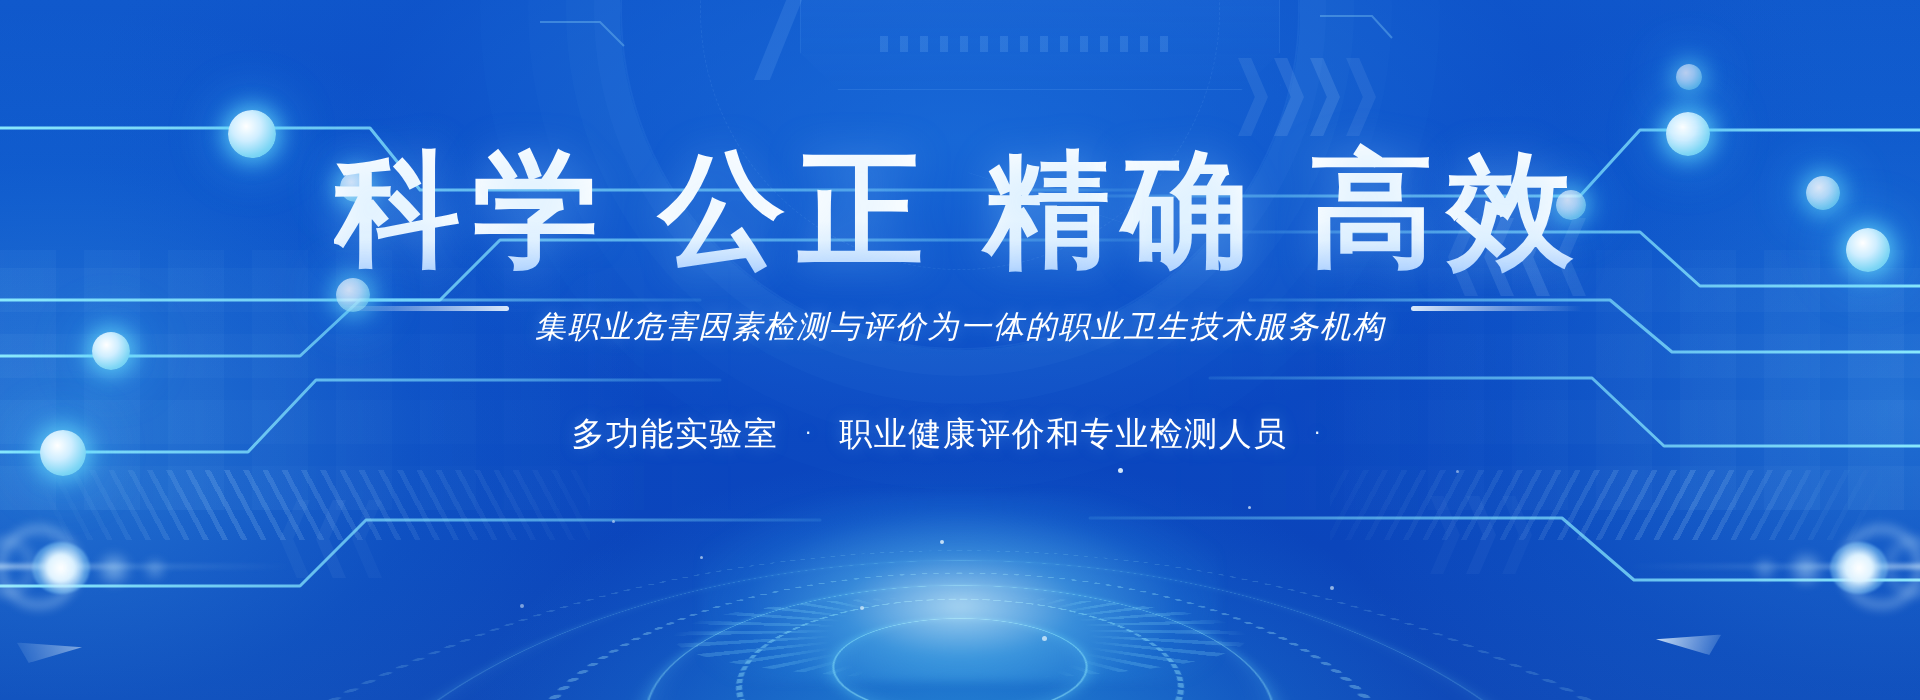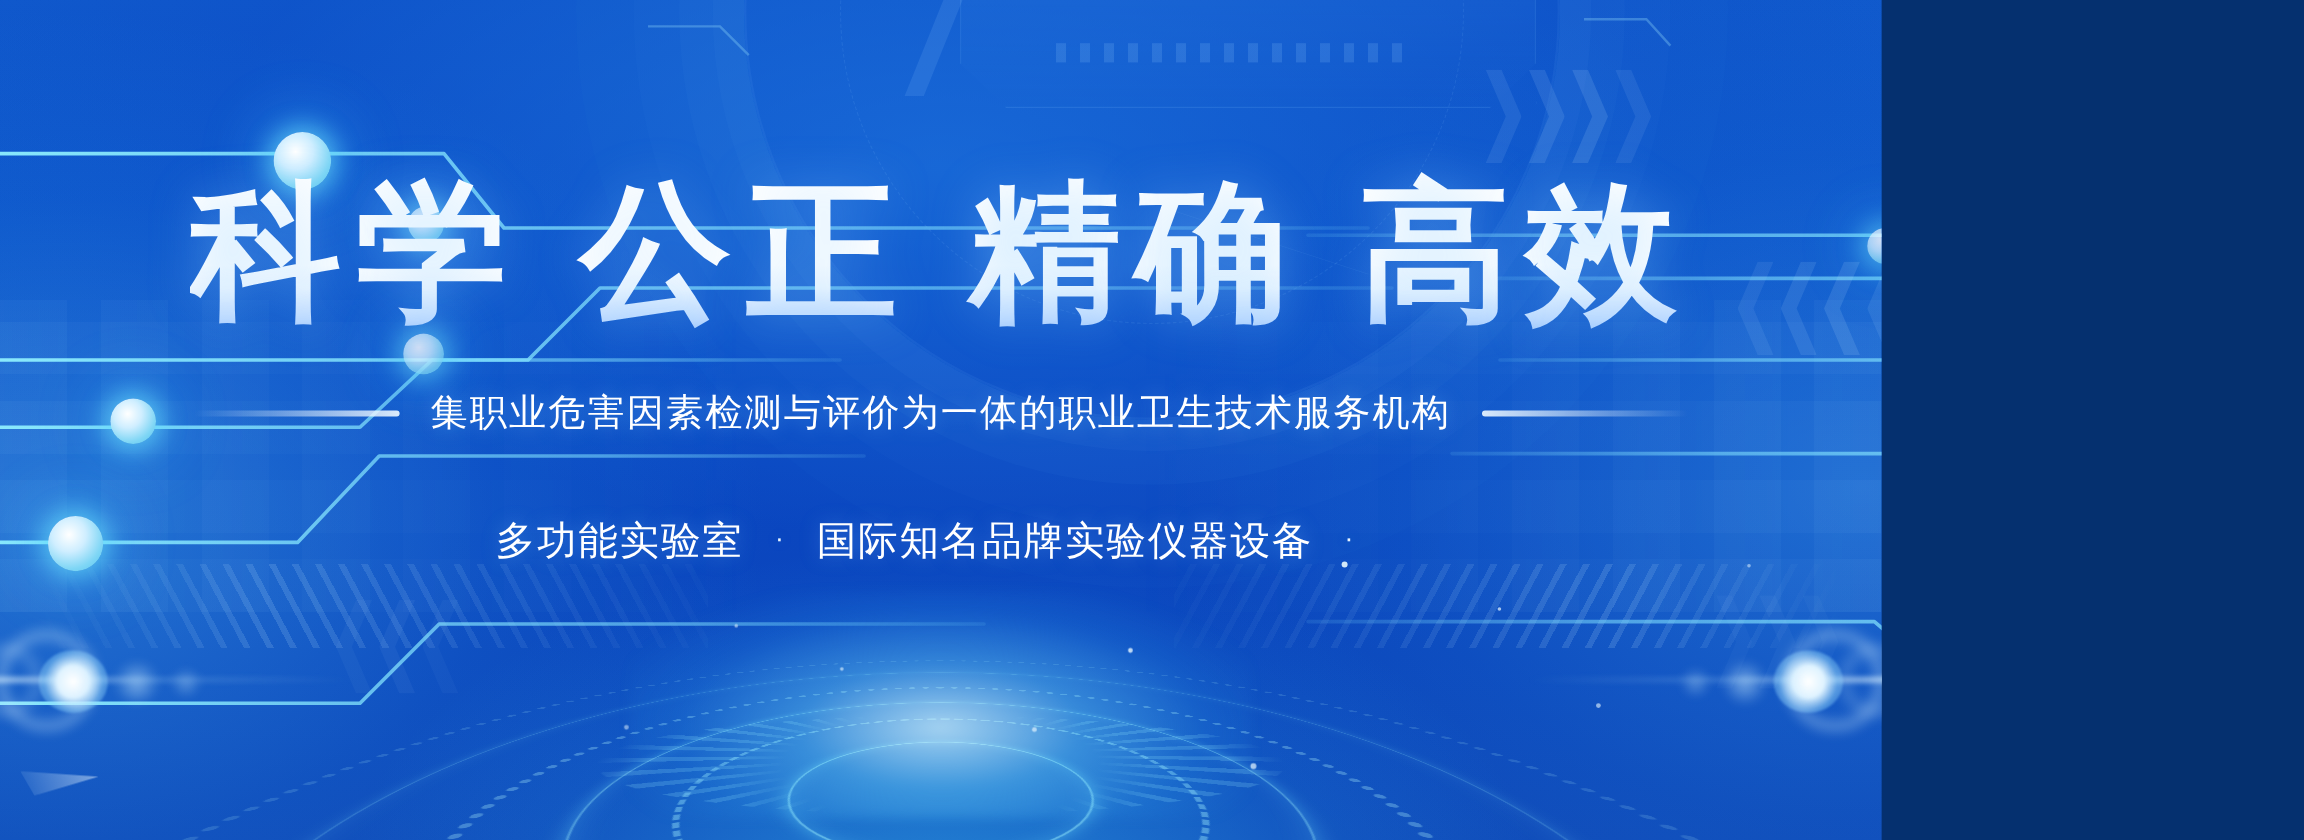--- a/index.html
+++ b/index.html
@@ -1,21 +1,21 @@
 <!DOCTYPE html>
 <html lang="zh"><head>
 <meta charset="utf-8">
 <title>Banner</title>
 <style>
   html,body{margin:0;padding:0;background:#05306f;}
   *{box-sizing:border-box;}
 
   .banner{
     position:relative;
-    width:1568px;height:700px;
+    width:1920px;height:700px;
     overflow:hidden;
     font-family:"Liberation Sans","DejaVu Sans",sans-serif;
     background:
       radial-gradient(ellipse 700px 420px at 50% 108%, rgba(70,225,255,.40) 0%, rgba(40,170,245,.16) 45%, rgba(0,0,0,0) 72%),
       radial-gradient(ellipse 780px 560px at 3% 62%, rgba(90,210,255,.34) 0%, rgba(40,160,240,.12) 48%, rgba(0,0,0,0) 76%),
       radial-gradient(ellipse 760px 560px at 99% 58%, rgba(80,200,255,.30) 0%, rgba(40,160,240,.10) 50%, rgba(0,0,0,0) 78%),
       radial-gradient(ellipse 1100px 560px at 50% 20%, rgba(32,120,225,.55) 0%, rgba(10,70,195,.25) 55%, rgba(0,0,0,0) 80%),
       linear-gradient(180deg, #1059cc 0%, #0c51c8 28%, #0a47c0 55%, #0b45bb 78%, #0f49b8 100%);
   }
 
@@ -183,22 +183,22 @@
     letter-spacing:.10em;
     color:#ffffff;
     background:linear-gradient(180deg,#ffffff 0%,#ffffff 58%,#f1f8ff 72%,#bcd9ff 92%,#9cc6fb 100%);
     -webkit-background-clip:text;background-clip:text;
     -webkit-text-fill-color:transparent;
     text-shadow:0 0 38px rgba(140,205,255,.38);
     white-space:nowrap;
   }
 
   .sub-row{
-    display:flex;align-items:center;justify-content:center;
-    gap:26px;margin-top:45px;
+    display:flex;justify-content:center;
+    gap:26px;margin-top:28px;font-style:italic;
   }
   .rule{width:172px;height:5px;border-radius:3px;}
   .rule.l{background:linear-gradient(90deg,rgba(255,255,255,0),rgba(235,246,255,.92));}
   .rule.r{background:linear-gradient(270deg,rgba(255,255,255,0),rgba(235,246,255,.92));}
   .subtitle{
     font-size:31px;color:#ffffff;letter-spacing:.055em;white-space:nowrap;
     text-shadow:0 0 16px rgba(120,195,255,.45);
   }
 
   .tagline{
@@ -345,18 +345,18 @@
 
     <div class="sub-row">
       <span class="rule l"></span>
       <span class="subtitle">集职业危害因素检测与评价为一体的职业卫生技术服务机构</span>
       <span class="rule r"></span>
     </div>
 
     <div class="tagline">
       <span class="seg">多功能实验室</span>
       <span class="sep">·</span>
-      <span class="seg">国际知名品牌实验仪器设备</span>
+      <span class="seg">职业健康评价和专业检测人员</span>
       <span class="sep">·</span>
     </div>
 
   </div>
 </div>
 
 </body></html>

